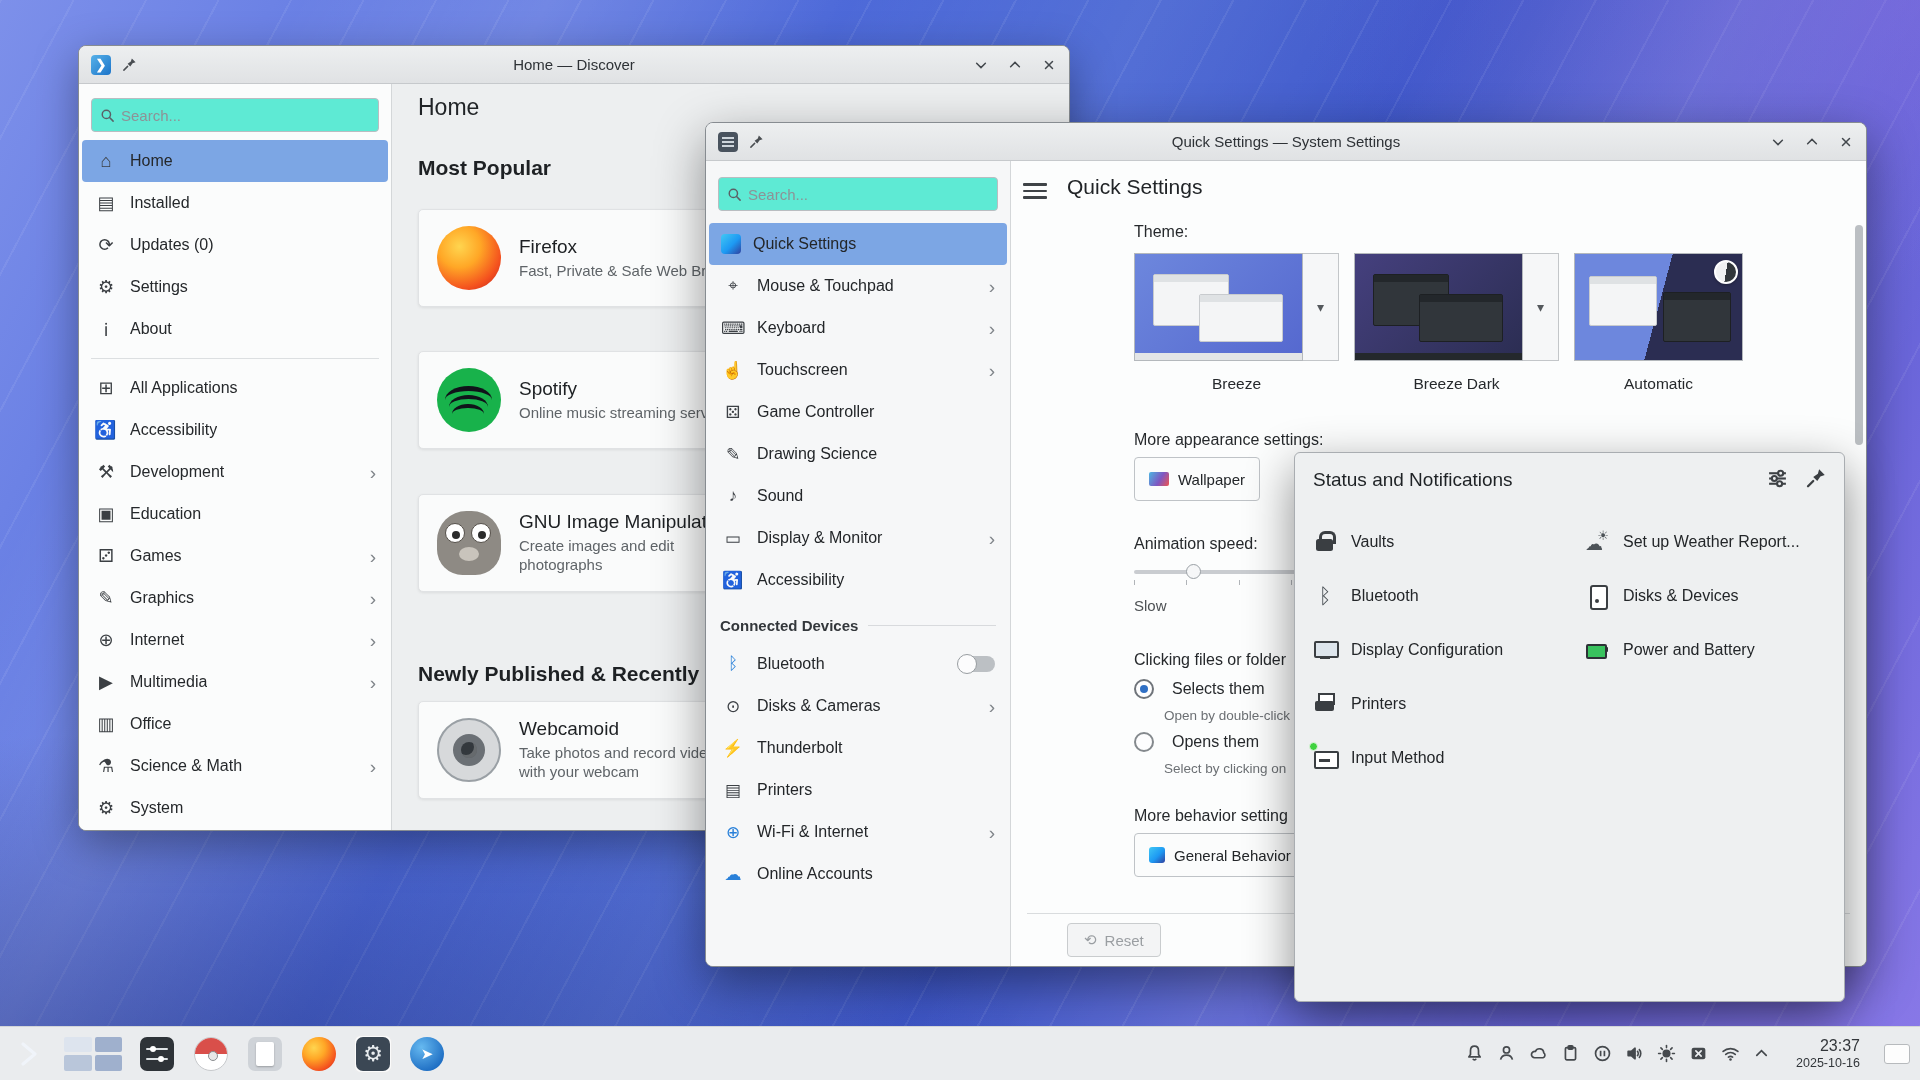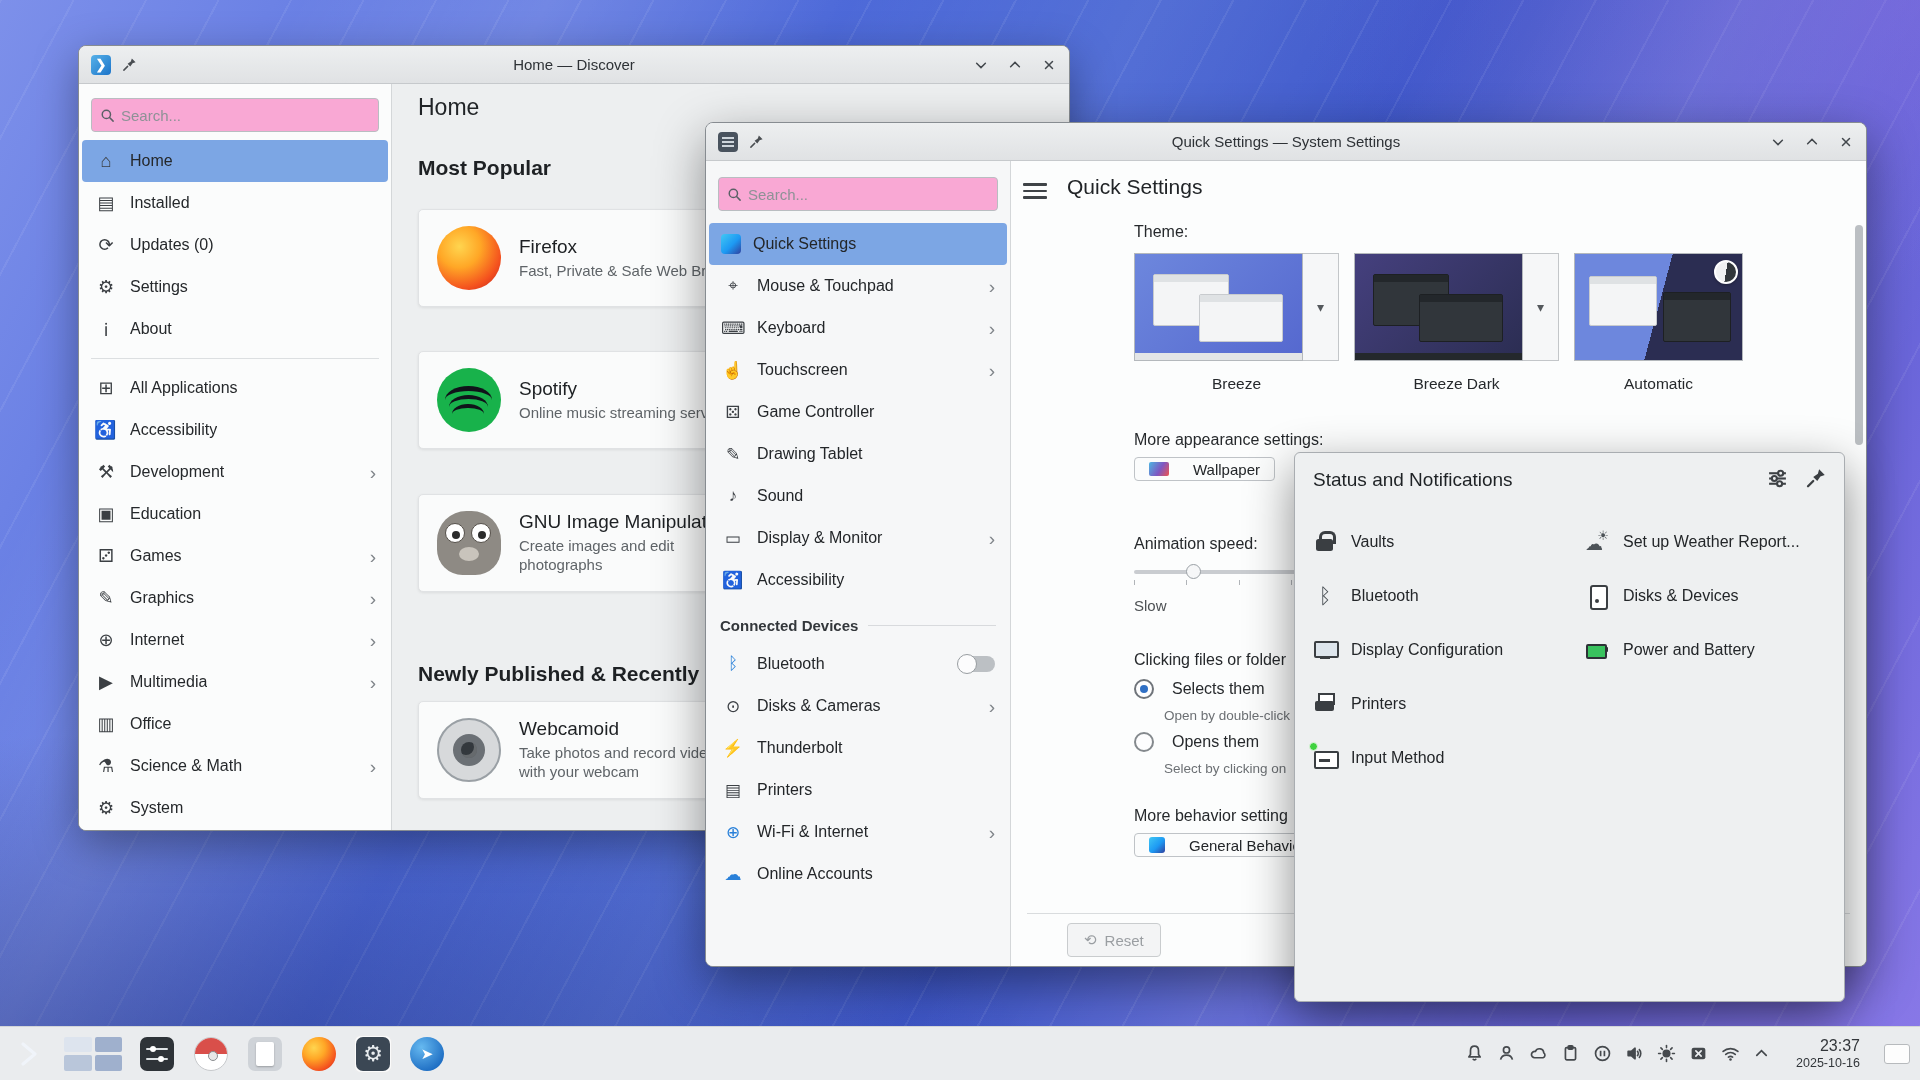--- a/index.html
+++ b/index.html
@@ -25,21 +25,21 @@
   .tb-left { display:flex; align-items:center; gap:10px; z-index:2; }
   .tb-right { display:flex; align-items:center; gap:18px; margin-left:auto; z-index:2; }
   .winbtn { width:16px; height:16px; display:flex; align-items:center; justify-content:center; cursor:default; }
   .app-badge { width:20px; height:20px; border-radius:4px; display:flex; align-items:center; justify-content:center; }
   .discover-badge { background:linear-gradient(135deg,#56b1e9,#1c74c9); color:#fff; font-size:13px; font-weight:bold; }
   .ss-badge { background:#49535e; position:relative; }
   .ss-badge i { position:absolute; left:4px; right:4px; height:2px; background:#cfd6dc; }
   .ss-badge i:nth-child(1){ top:5px; } .ss-badge i:nth-child(2){ top:9px; } .ss-badge i:nth-child(3){ top:13px; }
 
   
-  .searchbox { height:34px; background:#f9a8d4; border:1px solid #b9bdc1; border-radius:4px;
+  .searchbox { height:34px; background:#5eead4; border:1px solid #b9bdc1; border-radius:4px;
     display:flex; align-items:center; padding:0 8px; gap:6px; }
   .searchbox input { border:none; outline:none; flex:1; font-size:15px; color:#232629; background:transparent; font-family:inherit; }
   .searchbox input::placeholder { color:#8d9296; }
 
   
   .discover { left:78px; top:45px; width:992px; height:786px; box-shadow:0 14px 44px rgba(0,0,0,.35); }
   .d-body { position:absolute; top:38px; left:0; right:0; bottom:0; display:flex; }
   .d-sidebar { width:313px; background:#fbfcfc; border-right:1px solid #d4d7d9; display:flex; flex-direction:column; padding-top:8px; }
   .d-sidebar .searchbox { margin:6px 12px 8px; }
   .nav-item { height:42px; display:flex; align-items:center; gap:12px; padding:0 12px; margin:0 3px; border-radius:4px;
@@ -105,22 +105,22 @@
   .mw-light::before { content:""; position:absolute; left:0; right:0; top:0; height:7px; background:#dfe2e4; }
   .mw-dark { background:#31363b; border:1px solid #1d2023; }
   .mw-dark::before { content:""; position:absolute; left:0; right:0; top:0; height:7px; background:#23272b; }
   .mini-panel { position:absolute; left:0; right:0; bottom:0; height:7px; }
   .dd-btn { width:36px; height:108px; border:1px solid #c3c6c9; border-left:none; background:#f6f7f8;
     display:flex; align-items:center; justify-content:center; color:#55595d; font-size:14px; flex:none; }
   .theme-gap { width:15px; flex:none; }
   .auto-badge { position:absolute; right:4px; top:6px; width:24px; height:24px; border-radius:50%;
     background:linear-gradient(100deg,#f0f1f2 0 50%,#31363b 50% 100%); border:2px solid #fdfdfe; box-shadow:0 1px 3px rgba(0,0,0,.3); }
   .theme-name { position:absolute; top:214px; text-align:center; font-size:15.5px; color:#26292c; }
-  .btn { position:absolute; height:24px; background:#fbfcfc; border:1px solid #bfc3c7; border-radius:4px;
-    display:inline-flex; align-items:center; gap:24px; padding:0 14px; font-size:15px; color:#232629; white-space:nowrap; }
+  .btn { position:absolute; height:44px; background:#fbfcfc; border:1px solid #bfc3c7; border-radius:4px;
+    display:inline-flex; align-items:center; gap:9px; padding:0 14px; font-size:15px; color:#232629; white-space:nowrap; }
   .wp-ic { width:20px; height:14px; border-radius:2px; background:linear-gradient(120deg,#4db6e2,#7e57c2 55%,#ef5350); flex:none; }
   .gb-ic { width:16px; height:16px; border-radius:3px; background:linear-gradient(135deg,#41c8f4,#1d99f3 55%,#30409e); flex:none; }
   .slider { position:absolute; left:123px; top:409px; width:420px; }
   .slider .track { height:4px; background:#c9ccd0; border-radius:2px; }
   .slider .handle { position:absolute; left:52px; top:-6px; width:15px; height:15px; border-radius:50%; background:#f6f7f8; border:1px solid #9aa0a5; }
   .ticks { display:flex; justify-content:space-between; margin-top:6px; }
   .ticks i { width:1px; height:5px; background:#b0b4b8; }
   .radio-row { position:absolute; left:123px; display:flex; align-items:center; gap:18px; font-size:16px; color:#26292c; }
   .radio { width:20px; height:20px; border-radius:50%; border:2px solid #84898d; background:#fdfdfe; position:relative; flex:none; }
   .radio.on { border-color:#6f747a; }
@@ -415,21 +415,21 @@
         <span class="s-icon">☝</span>
         <span>Touchscreen</span>
         <span class="chev">›</span>
       </div>
       <div class="s-row">
         <span class="s-icon">⚄</span>
         <span>Game Controller</span>
       </div>
       <div class="s-row">
         <span class="s-icon">✎</span>
-        <span>Drawing Tablet</span>
+        <span>Drawing Science</span>
       </div>
       <div class="s-row">
         <span class="s-icon">♪</span>
         <span>Sound</span>
       </div>
       <div class="s-row">
         <span class="s-icon">▭</span>
         <span>Display &amp; Monitor</span>
         <span class="chev">›</span>
       </div>

